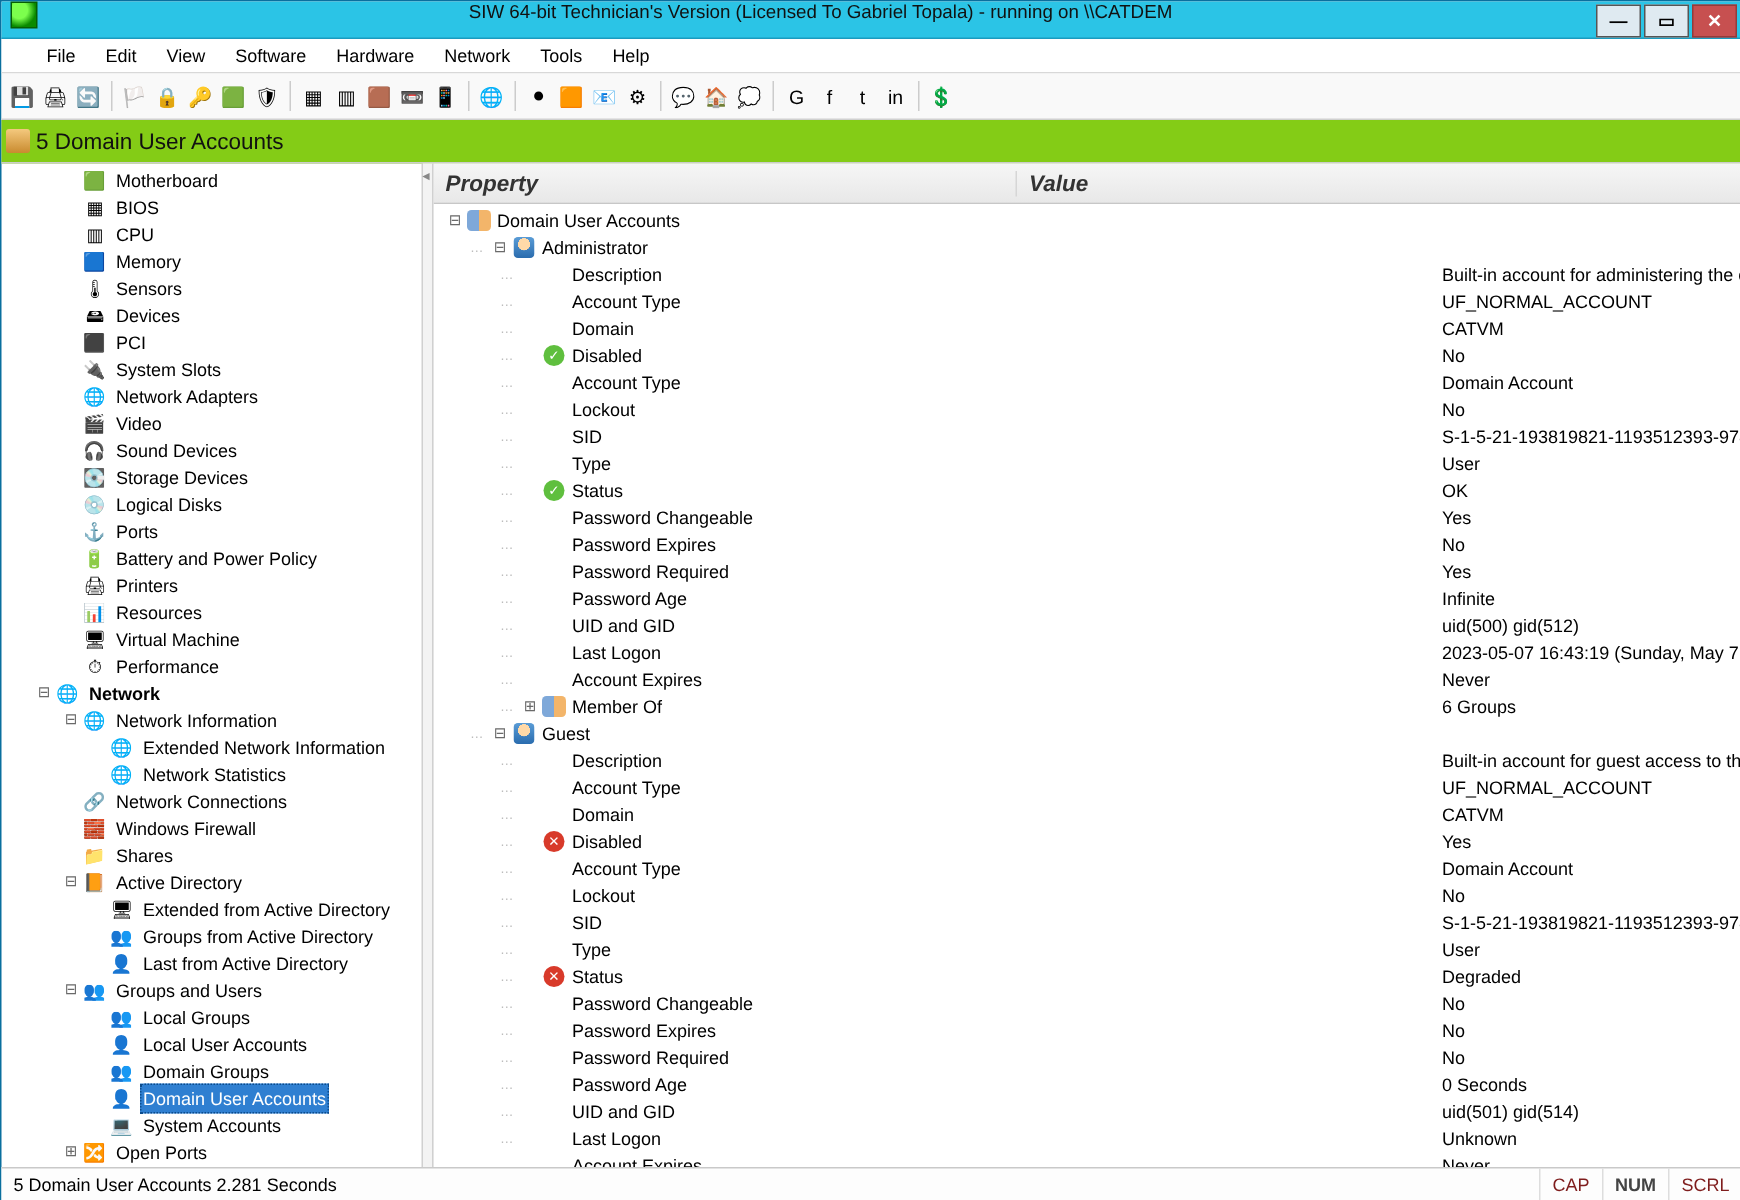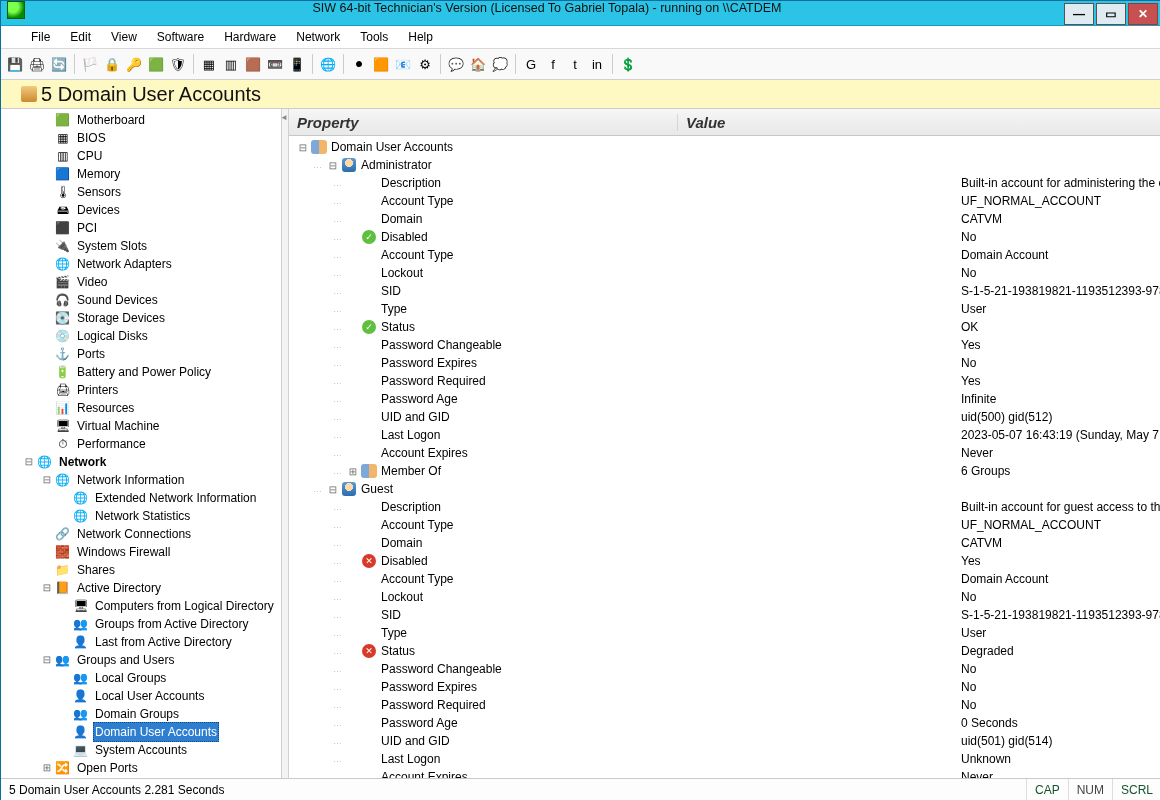--- a/index.html
+++ b/index.html
@@ -8,21 +8,21 @@
 .titlebar .appicon{width:16px;height:16px;margin:0 6px;background:radial-gradient(circle at 30% 30%,#7cff4d 0 35%,#0a8a00 70%);border:1px solid #065f04}
 .titlebar .title{flex:1;text-align:center;font-size:12.5px;color:#111}
 .winbtn{width:28px;height:20px;margin:2px 1px;display:flex;align-items:center;justify-content:center;border:1px solid #555;font-weight:bold;font-family:Arial}
 .winbtn.close{background:#c75050;color:#fff;border-color:#933b3b;margin-right:3px}
 .winbtn.max,.winbtn.min{background:#dfeaf1}
 .menubar{display:flex;height:22px;align-items:center;border-bottom:1px solid #d8d8d8;padding:0 20px;background:#fff}
 .menubar span{padding:2px 10px}
 .toolbar{display:flex;height:28px;align-items:center;gap:2px;border-bottom:1px solid #d0d0d0;padding:1px 4px;background:#f9f9f9}
 .tbtn{width:20px;height:20px;display:flex;align-items:center;justify-content:center;font-size:13px}
 .tsep{width:1px;height:20px;background:#ccc;margin:0 3px}
-.heading{display:flex;align-items:center;height:24px;padding:2px 20px;background:#fef9c3;border-bottom:1px solid #ccc;font-size:20px;color:#111}
+.heading{display:flex;align-items:center;height:24px;padding:2px 3px;background:#84cc16;border-bottom:1px solid #ccc;font-size:15px;color:#111}
 .heading .hicon{width:16px;height:16px;margin-right:4px;background:linear-gradient(#f4c97e,#c98b2f);border-radius:2px}
 .body{flex:1;display:flex;min-height:0}
 .sidepane{width:280px;display:flex;flex-direction:column;border-right:1px solid #d0d0d0;min-height:0}
 .treewrap{flex:1;overflow-y:auto;overflow-x:hidden;position:relative}
 .treewrap::-webkit-scrollbar,.detailwrap::-webkit-scrollbar{width:16px}
 .treewrap::-webkit-scrollbar-track,.detailwrap::-webkit-scrollbar-track{background:#f0f0f0;border-left:1px solid #ddd}
 .treewrap::-webkit-scrollbar-thumb,.detailwrap::-webkit-scrollbar-thumb{background:#c7c7c7;border:1px solid #a8a8a8}
 .tree{padding:2px 0 2px 0;line-height:18px}
 .tn{display:flex;align-items:center;height:18px;white-space:nowrap;padding-right:4px}
 .tog{width:12px;text-align:center;color:#6a6a6a;font-size:10px;display:inline-block}
@@ -41,21 +41,21 @@
 .dr{display:flex;height:18px;align-items:center;white-space:nowrap}
 .dr .dtog{width:12px;text-align:center;color:#6a6a6a;font-size:10px}
 .dr .dico{width:16px;height:16px;margin:0 4px 0 2px;display:inline-flex;align-items:center;justify-content:center;font-size:11px}
 .dr .k{width:auto;padding-right:8px}
 .dr .v{position:absolute;left:672px}
 .detail{position:relative}
 .dots{color:#bcbcbc;letter-spacing:1px;margin-right:4px;font-size:9px}
 .status{display:flex;height:22px;align-items:center;border-top:1px solid #c9c9c9;background:#fdfdfd;font-size:12px}
 .status .sleft{padding:0 8px;flex:1}
 .status .spanel{padding:0 8px;border-left:1px solid #ddd;height:100%;display:flex;align-items:center;color:#444}
-.status .spanel.dim{color:#14532d}
+.status .spanel.dim{color:#7f1d1d}
 .icon-ok{width:14px;height:14px;border-radius:50%;background:#5fbf3e;display:flex;align-items:center;justify-content:center;color:#fff;font-size:9px}
 .icon-bad{width:14px;height:14px;border-radius:50%;background:#d83a2a;display:flex;align-items:center;justify-content:center;color:#fff;font-size:9px}
 .icon-user{width:14px;height:14px;background:radial-gradient(circle at 50% 35%,#ffd9a8 0 35%,transparent 36%),linear-gradient(#5a9cd6,#2a6cae);border-radius:3px}
 .icon-users{width:16px;height:14px;background:linear-gradient(90deg,#7ea8d9 0 50%,#f3b56a 50% 100%);border-radius:3px}
 </style>
 </head>
 <body>
 
 <div class="window">
 
@@ -254,21 +254,21 @@
               <span class="lbl">Shares</span>
             </div>
             <div class="tn" style="padding-left: 40px;">
               <span class="tog">⊟</span>
               <span class="tico">📙</span>
               <span class="lbl">Active Directory</span>
             </div>
             <div class="tn" style="padding-left: 58px;">
               <span class="tog"></span>
               <span class="tico">🖥</span>
-              <span class="lbl">Computers from Logical Directory</span>
+              <span class="lbl">Extended from Active Directory</span>
             </div>
             <div class="tn" style="padding-left: 58px;">
               <span class="tog"></span>
               <span class="tico">👥</span>
               <span class="lbl">Groups from Active Directory</span>
             </div>
             <div class="tn" style="padding-left: 58px;">
               <span class="tog"></span>
               <span class="tico">👤</span>
               <span class="lbl">Last from Active Directory</span>
@@ -624,17 +624,17 @@
               <span class="v">Never</span>
             </div>
           </div>
       </div>
     </div>
   </div>
 
   <div class="status">
     <div class="sleft">5 Domain User Accounts  2.281 Seconds</div>
     <div class="spanel dim">CAP</div>
-    <div class="spanel" style="font-weight:normal">NUM</div>
+    <div class="spanel" style="font-weight:bold">NUM</div>
     <div class="spanel dim">SCRL</div>
   </div>
 
 </div>
 
 </body></html>

